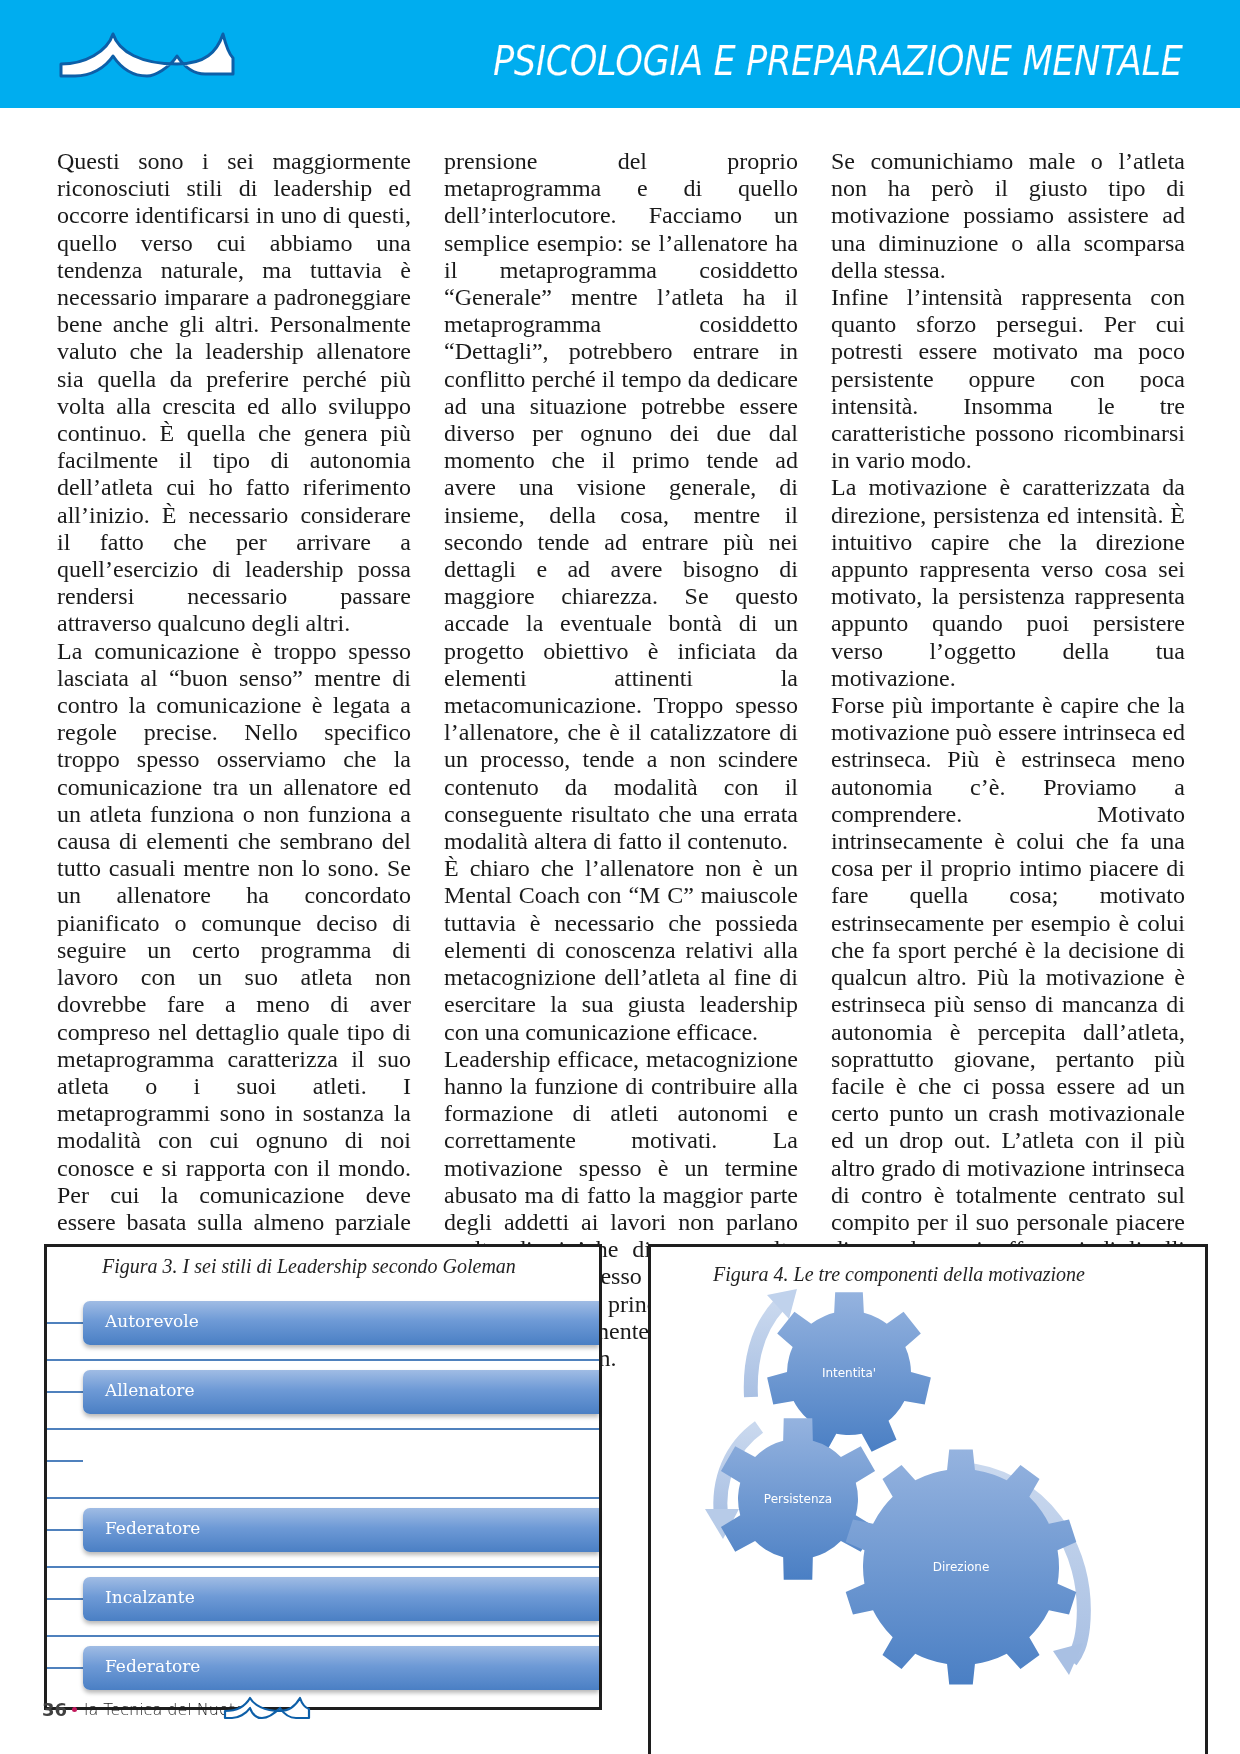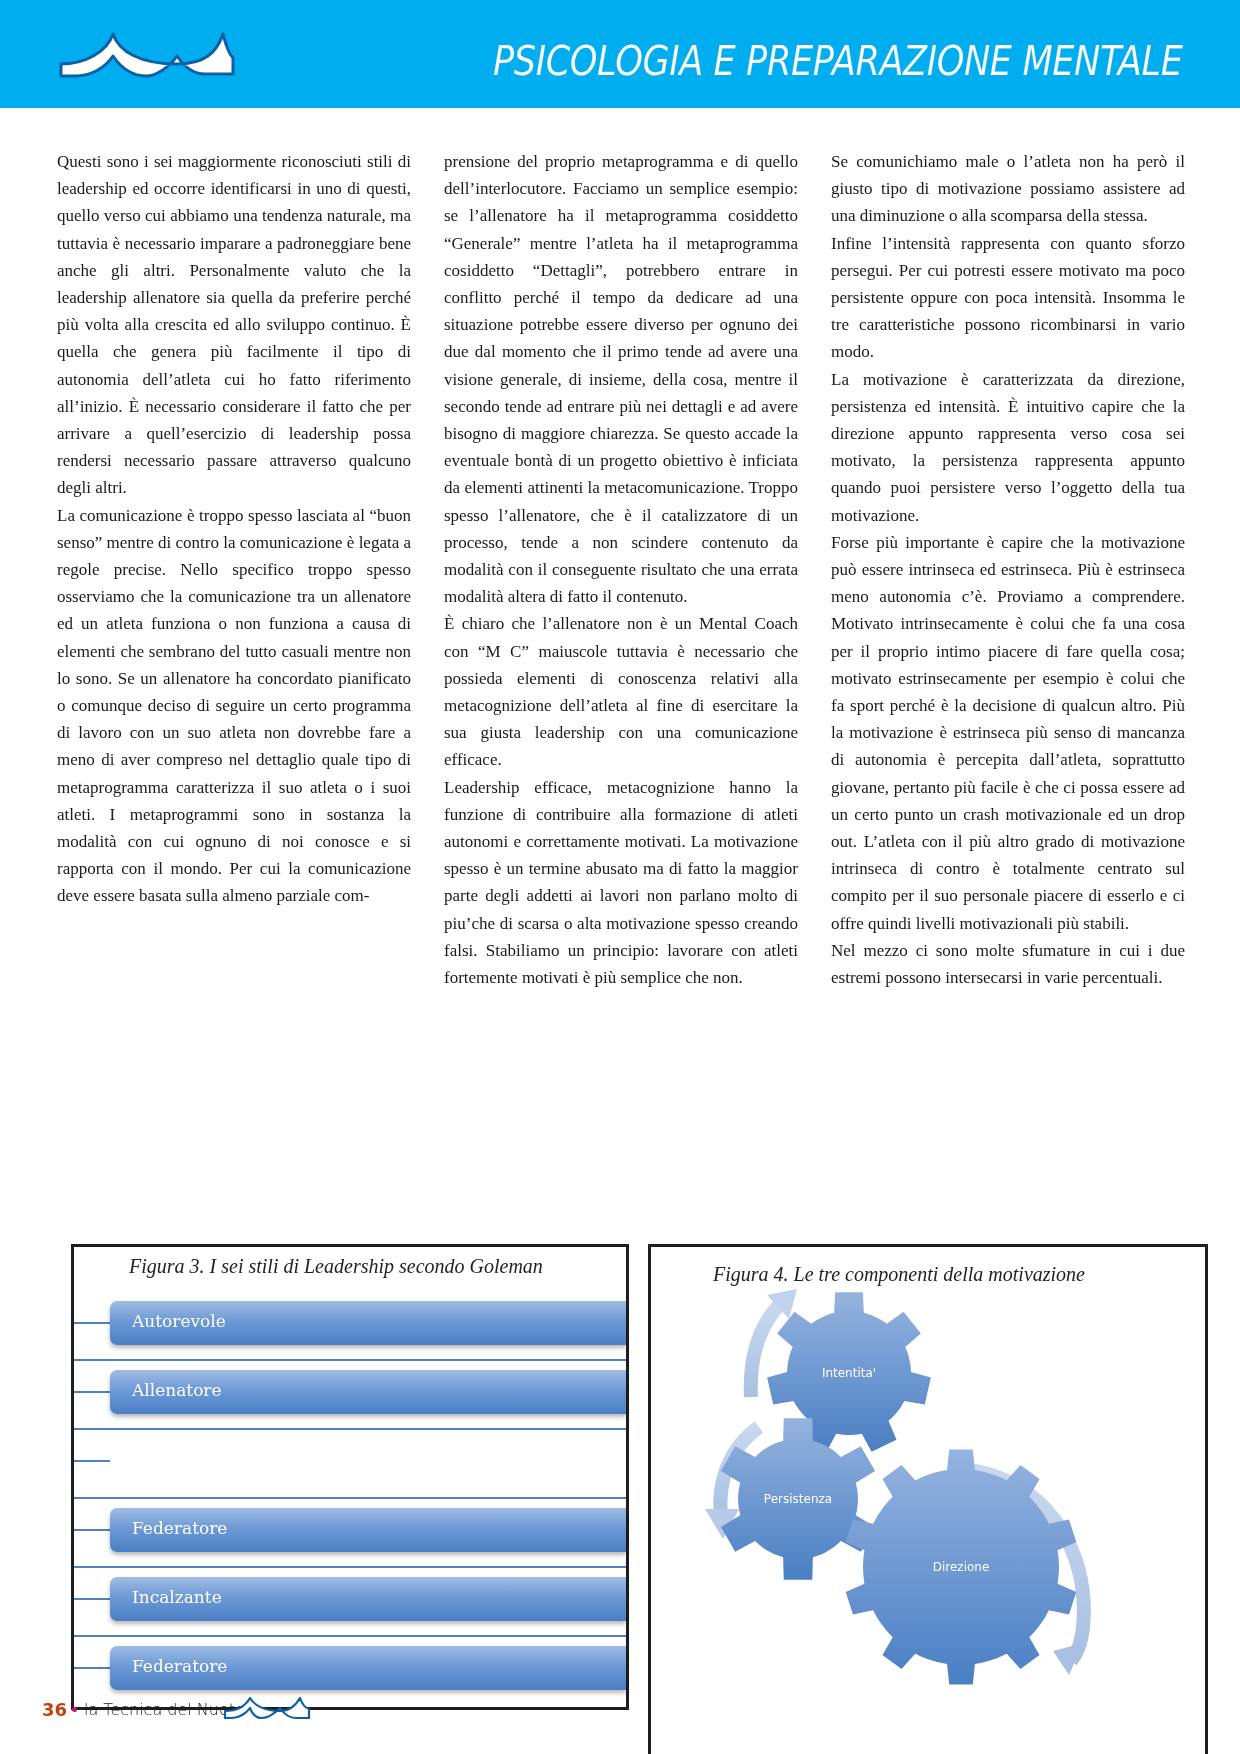--- a/index.html
+++ b/index.html
@@ -16,33 +16,33 @@
   .header-logo { position: absolute; left: 55px; top: 26px; width: 185px; height: 60px; }
   .header-title {
     position: absolute; right: 58px; top: 38px;
     font-family: "DejaVu Sans", sans-serif; font-weight: 200;
     font-size: 40px; font-style: italic; letter-spacing: -0.5px;
     color: #ffffff; transform: scaleX(0.88); transform-origin: right center;
     -webkit-text-stroke: 0.2px #00adef;
   }
   .col {
     position: absolute; top: 148px; width: 354px;
-    font-size: 17px; line-height: 27.2px; text-align: justify;
+    font-size: 24px; line-height: 27.2px; text-align: justify;
     hyphens: manual;
   }
   .col p { margin: 0; }
   .col1 { left: 57px; }
   .col2 { left: 444px; }
   .col3 { left: 831px; }
 
   .fig {
     position: absolute; border: 3px solid #1e1e1e; background: #fff;
     box-sizing: border-box;
   }
-  .fig3 { left: 71px; top: 1244px; width: 558px; height: 466px; border-left-width: 3px; }
+  .fig3 { left: 44px; top: 1244px; width: 558px; height: 466px; border-left-width: 3px; }
   .fig4 { left: 648px; top: 1244px; width: 560px; height: 548px; }
   .fig-caption {
     position: absolute; font-style: italic; font-size: 20px; color: #222;
     font-family: "Liberation Serif", "DejaVu Serif", serif;
   }
   .fig3 .fig-caption { left: 55px; top: 8px; }
   .fig4 .fig-caption { left: 62px; top: 16px; }
 
   .style-row { position: absolute; left: 0; right: 0; height: 69px; }
   .style-line { position: absolute; left: 0; height: 2px; background: #4f81bd; }
@@ -57,21 +57,21 @@
     font-family: "DejaVu Serif", serif; font-size: 17px;
   }
   .fig4 svg { position: absolute; left: 0; top: 0; }
   .gear-label {
     font-family: "DejaVu Sans", sans-serif; font-size: 12px; fill: #ffffff;
   }
 
   .footer { position: absolute; left: 42px; top: 1699px; height: 30px; }
   .page-num {
     position: absolute; left: 0; top: 0; font-family: "DejaVu Sans", sans-serif;
-    font-weight: bold; font-size: 18px; color: #c2410c;
+    font-weight: bold; font-size: 18px; color: #404040;
   }
   .footer-dot { position: absolute; left: 30px; top: 8px; width: 5px; height: 5px; border-radius: 50%; background: #c2185b; }
   .footer-mag {
     position: absolute; left: 42px; top: 1px; font-family: "DejaVu Sans", sans-serif;
     font-weight: 200; font-size: 16px; color: #1a1a1a; white-space: nowrap;
   }
   .footer-logo { position: absolute; left: 180px; top: -4px; width: 90px; height: 26px; }
 </style>
 </head>
 <body>

